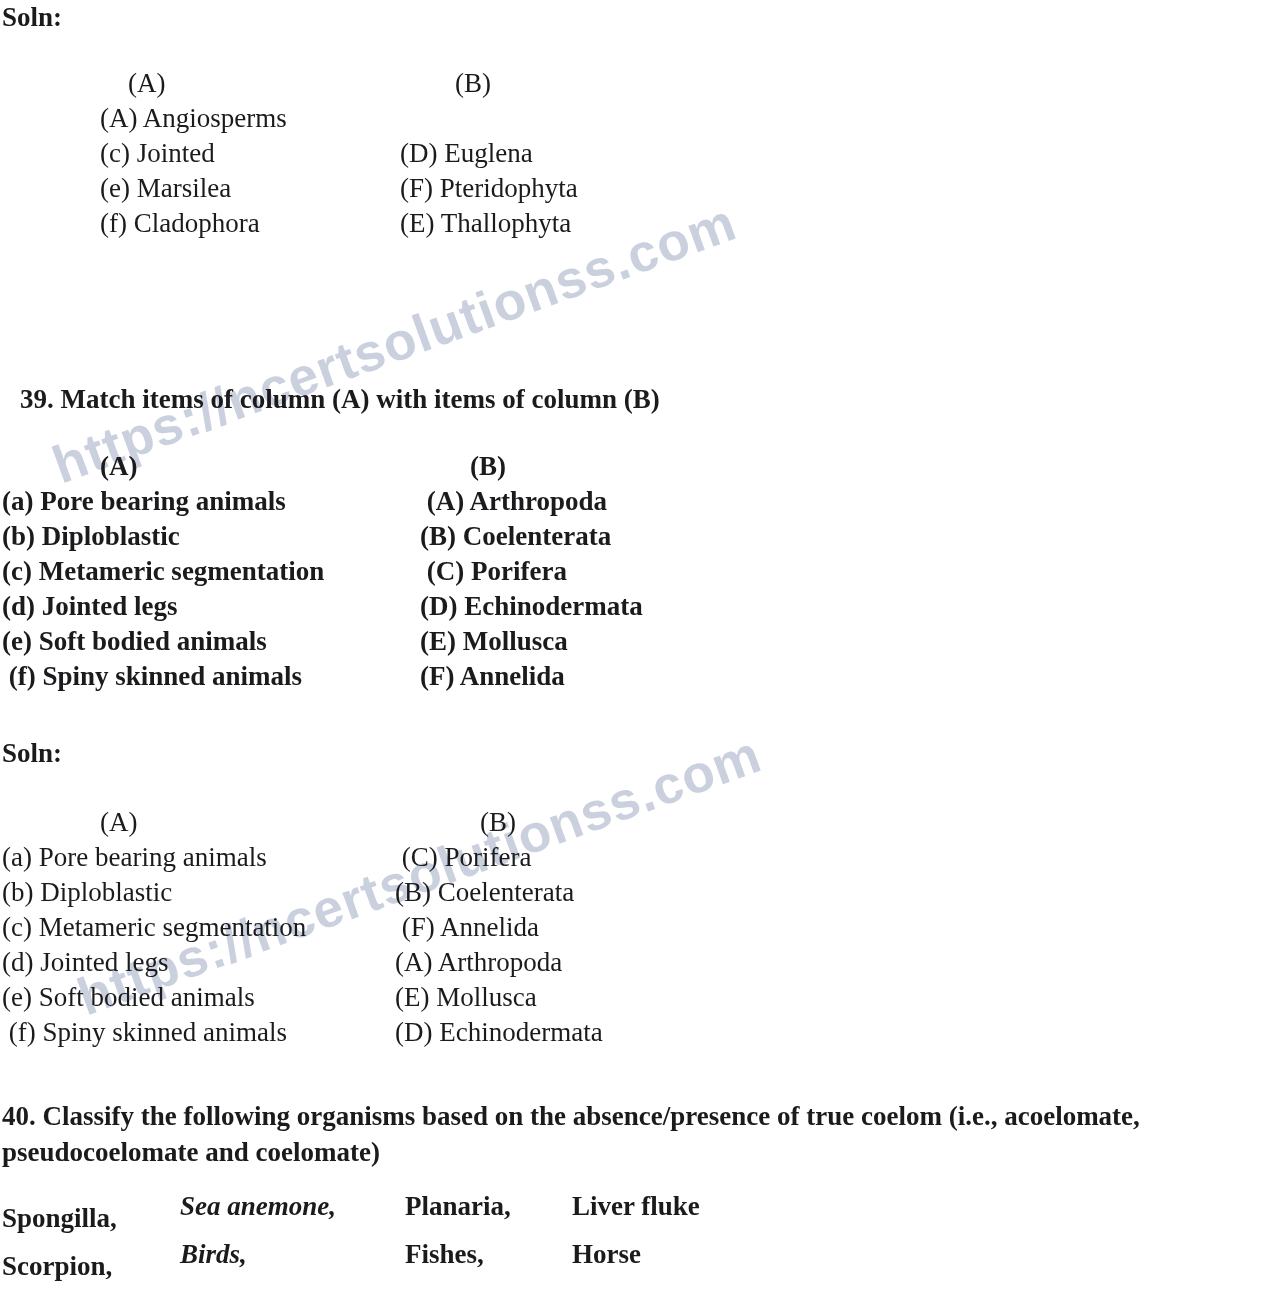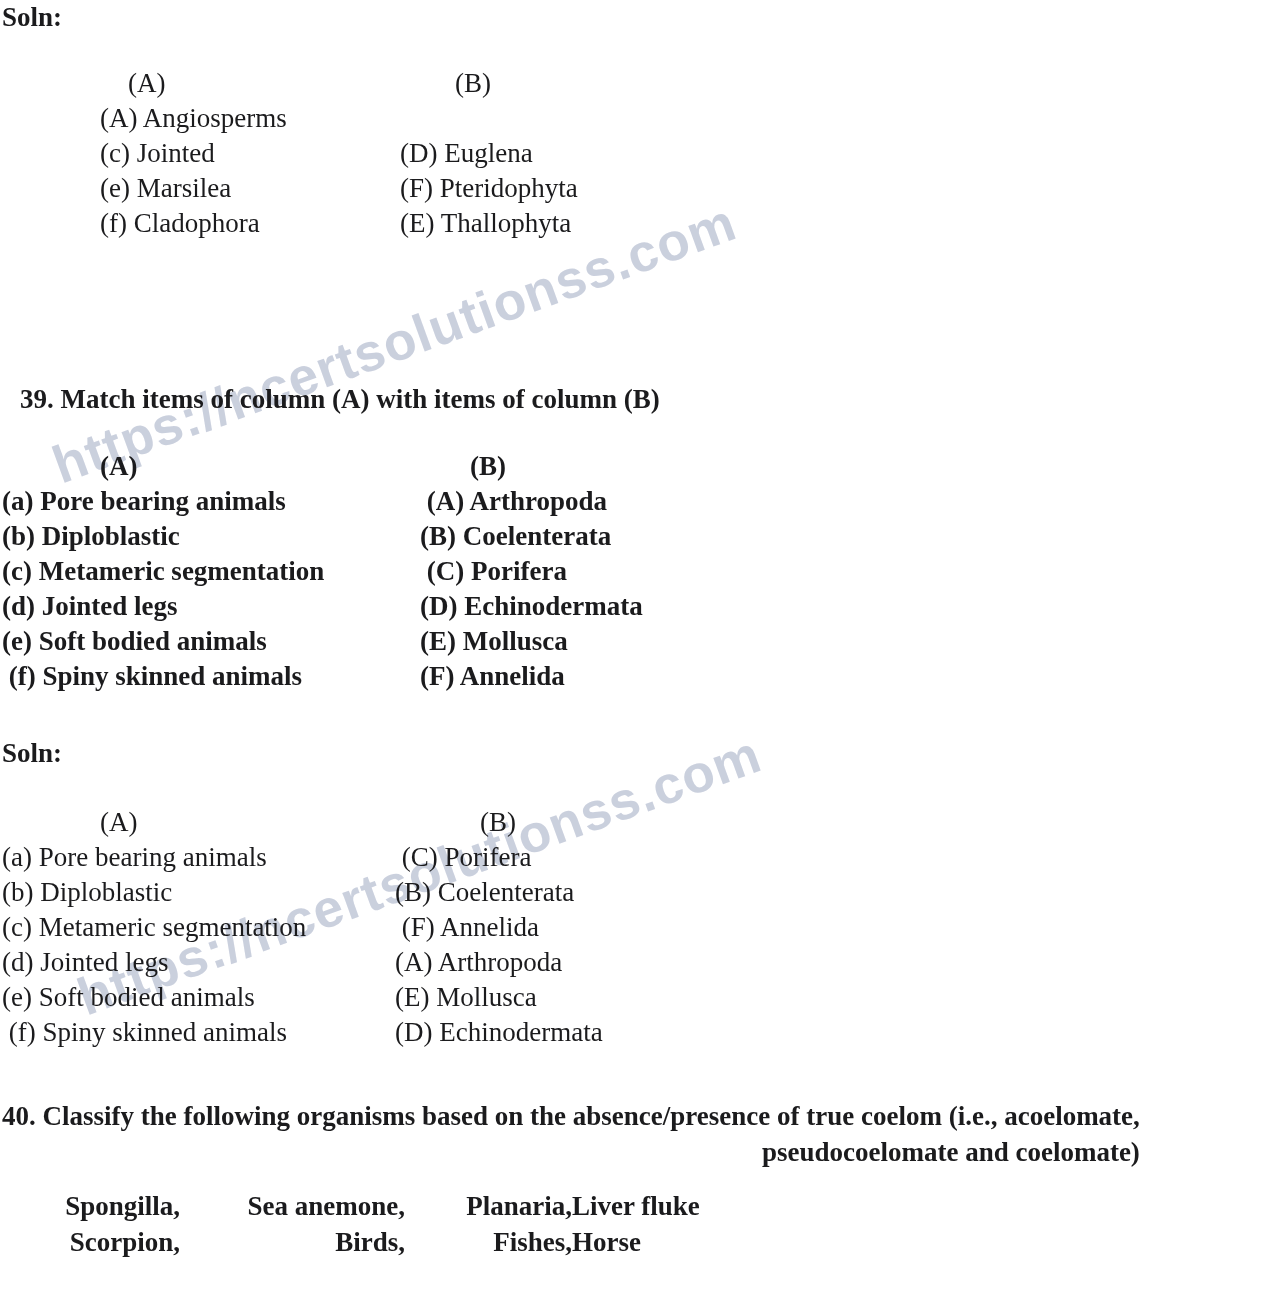--- a/index.html
+++ b/index.html
@@ -6,21 +6,21 @@
   body{
     width:1286px;height:1292px;
     background:#ffffff;
     position:relative;
     overflow:hidden;
     font-family:"Liberation Serif", serif;
     color:#1b1b1d;
   }
   .abs{position:absolute;}
   .doc-text{font-size:27px;line-height:35px;white-space:nowrap;}
-  .bold{font-weight:bold;text-align:right;}
+  .bold{font-weight:bold;}
 
   
   .watermark{
     position:absolute;
     font-family:"Liberation Sans", sans-serif;
     font-weight:bold;
     font-size:53px;
     letter-spacing:1px;
     opacity:0.5;
     transform:rotate(-20deg);
@@ -53,22 +53,22 @@
   #table-soln39 .hdr .col-b{padding-left:85px;}
 
   
   #soln-label-1{left:2px;top:0px;z-index:1;}
   #q39-heading{left:20px;top:382px;z-index:1;}
   #soln-label-2{left:2px;top:736px;z-index:1;}
   #q40-heading{left:2px;top:1074px;z-index:1;line-height:36px;margin-top:24px;}
 
   
   #organisms{left:2px;top:1188px;line-height:36px;z-index:1;}
-  #organisms .c0{width:178px;}
-  #organisms .c1{width:225px;}
+  #organisms .c0{width:178px;margin-top:12px;}
+  #organisms .c1{width:225px;font-style:italic;}
   #organisms .c2{width:167px;}
 </style>
 </head>
 <body>
 
 <div id="wm1" class="watermark" style="color: rgb(151, 162, 189);">https://ncertsolutionss.com</div>
 <div id="wm2" class="watermark" style="color: rgb(151, 162, 189);">https://ncertsolutionss.com</div>
 
 <div id="soln-label-1" class="abs doc-text bold">Soln:</div>
 

